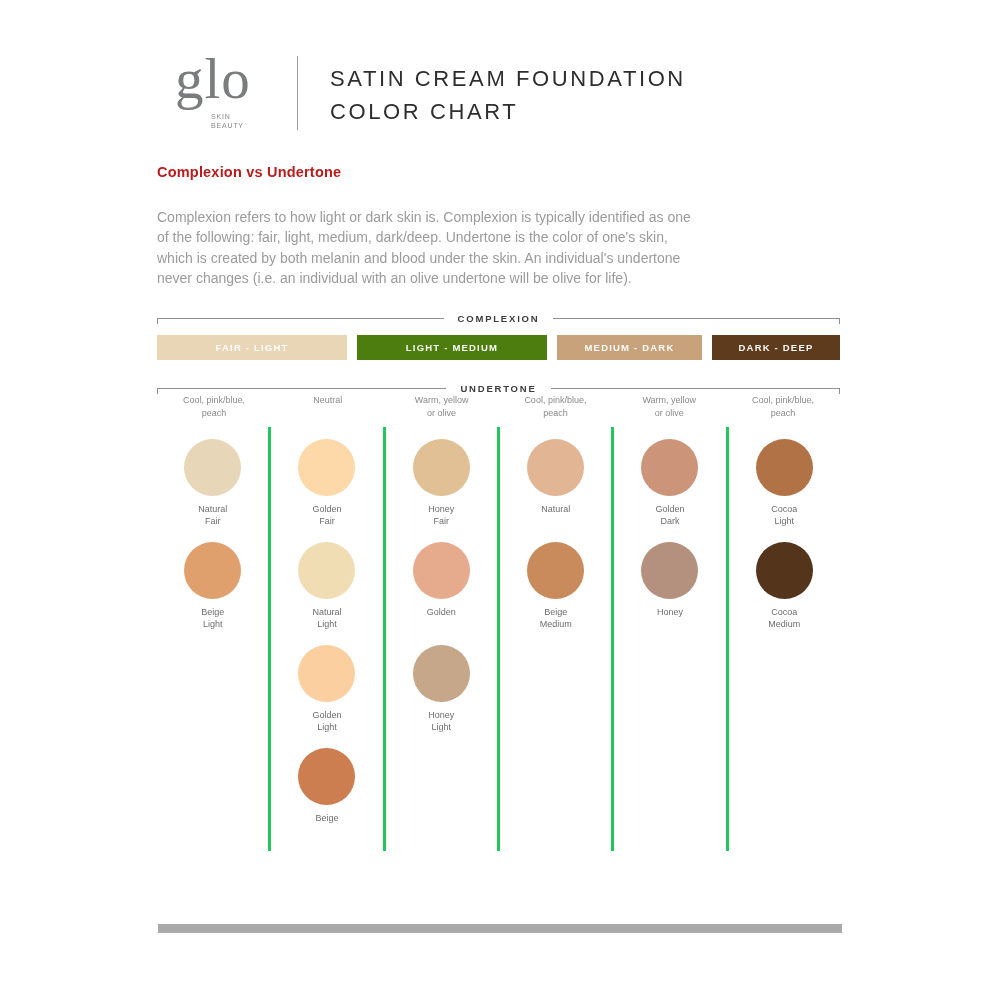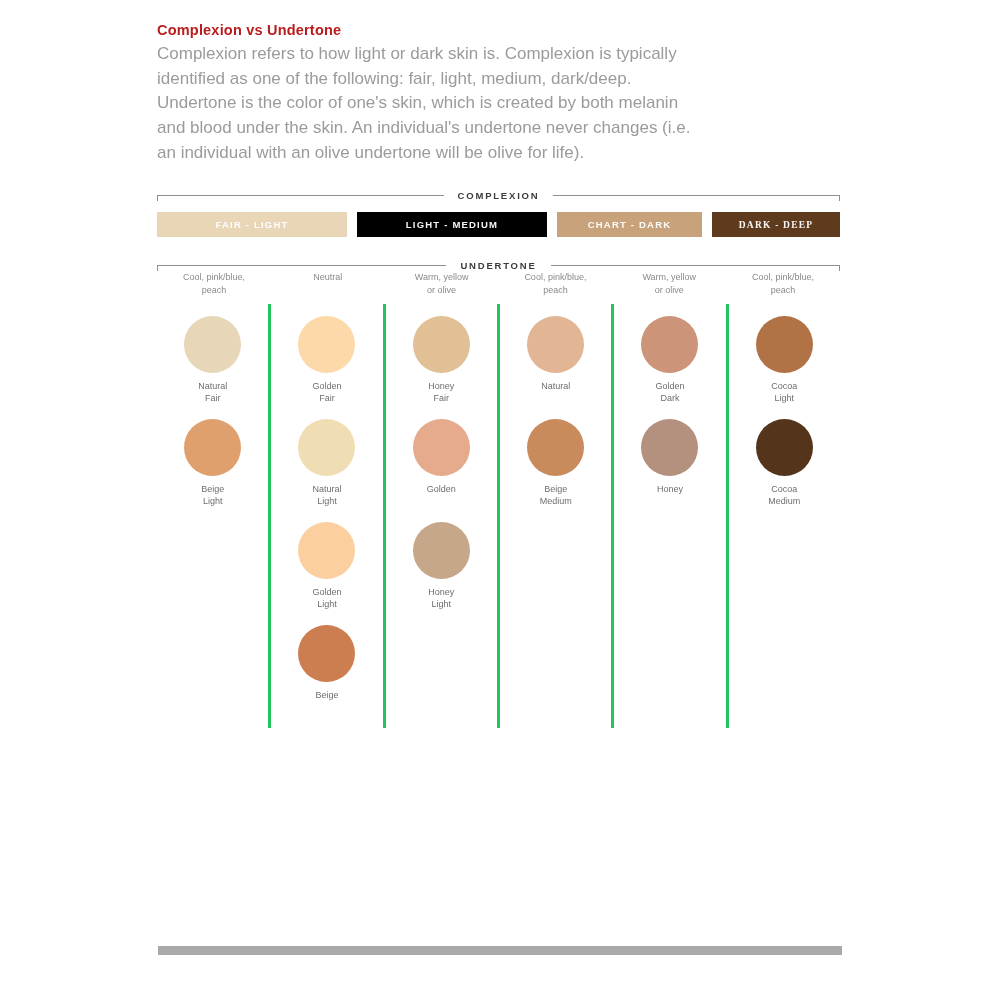--- a/index.html
+++ b/index.html
@@ -19,21 +19,21 @@
     font-family:"Liberation Serif", "DejaVu Serif", serif;
     font-size:57px; line-height:0.95; font-weight:400; letter-spacing:1px;
   }
   .logo-sub { position:absolute; left:36px; top:60px; font-size:7px; letter-spacing:0.8px; line-height:1.3; color:#86878a; }
   .header-divider { width:1px; background:#9a9a9a; height:74px; margin:4px 32px 0 26px; }
   .title { font-size:22px; letter-spacing:2.6px; color:#2e2e2e; line-height:1.5; padding-top:10px; font-weight:400; }
 
   
   .intro { margin-top:22px; }
   .intro-heading { font-size:14.5px; font-weight:bold; color:#b91c1c; letter-spacing:0.2px; }
-  .intro-body { margin-top:4px; width:548px; font-size:17px; line-height:1.45; color:#9b9b9b; }
+  .intro-body { margin-top:27px; width:548px; font-size:14px; line-height:1.45; color:#9b9b9b; }
 
   
   .bracket { display:flex; align-items:center; }
   .bracket-complexion { margin-top:25px; }
   .bracket-undertone { margin-top:23px; }
   .arm { flex:1; border-top:1px solid #8f8f8f; height:6px; margin-top:5px; }
   .arm-left  { border-left:1px solid #8f8f8f; }
   .arm-right { border-right:1px solid #8f8f8f; }
   .bracket-label {
     padding:0 14px; font-size:9.5px; font-weight:bold;
@@ -68,37 +68,51 @@
 
   
   .footer-bar { position:absolute; left:158px; top:924px; width:684px; height:9px; background:#a9a9a9; }
 </style>
 </head>
 <body>
 
 <div class="page">
   <div class="content">
 
+    <div class="header">
+      <div class="logo">
+        <div class="logo-text">glo</div>
+        <div class="logo-sub">
+          <div>SKIN</div>
+          <div>BEAUTY</div>
+        </div>
+      </div>
+      <div class="header-divider"></div>
+      <div class="title">
+        <div>SATIN CREAM FOUNDATION</div>
+        <div>COLOR CHART</div>
+      </div>
+    </div>
 
     <div class="intro">
       <div class="intro-heading">Complexion vs Undertone</div>
       <div class="intro-body">Complexion refers to how light or dark skin is. Complexion is typically identified as one of the following: fair, light, medium, dark/deep. Undertone is the color of one's skin, which is created by both melanin and blood under the skin. An individual's undertone never changes (i.e. an individual with an olive undertone will be olive for life).</div>
     </div>
 
     <div class="bracket bracket-complexion">
       <div class="arm arm-left"></div>
       <div class="bracket-label">COMPLEXION</div>
       <div class="arm arm-right"></div>
     </div>
 
     <div class="bands">
         <div class="band" style="background: rgb(233, 214, 183); flex: 190 1 0px;">FAIR - LIGHT</div>
-        <div class="band" style="background: #000000; flex: 190 1 0px;">LIGHT - MEDIUM</div>
-        <div class="band" style="background: rgb(200, 162, 123); flex: 145 1 0px;">CHART - DARK</div>
-        <div class="band" style="background: rgb(95, 59, 29); flex: 128 1 0px; font-family: Liberation Serif, serif;">DARK - DEEP</div>
+        <div class="band" style="background: #4d7c0f; flex: 190 1 0px;">LIGHT - MEDIUM</div>
+        <div class="band" style="background: rgb(200, 162, 123); flex: 145 1 0px;">MEDIUM - DARK</div>
+        <div class="band" style="background: rgb(95, 59, 29); flex: 128 1 0px;">DARK - DEEP</div>
       </div>
 
     <div class="bracket bracket-undertone">
       <div class="arm arm-left"></div>
       <div class="bracket-label">UNDERTONE</div>
       <div class="arm arm-right"></div>
     </div>
 
     <div class="ut-labels">
         <div class="ut-label">Cool, pink/blue,

